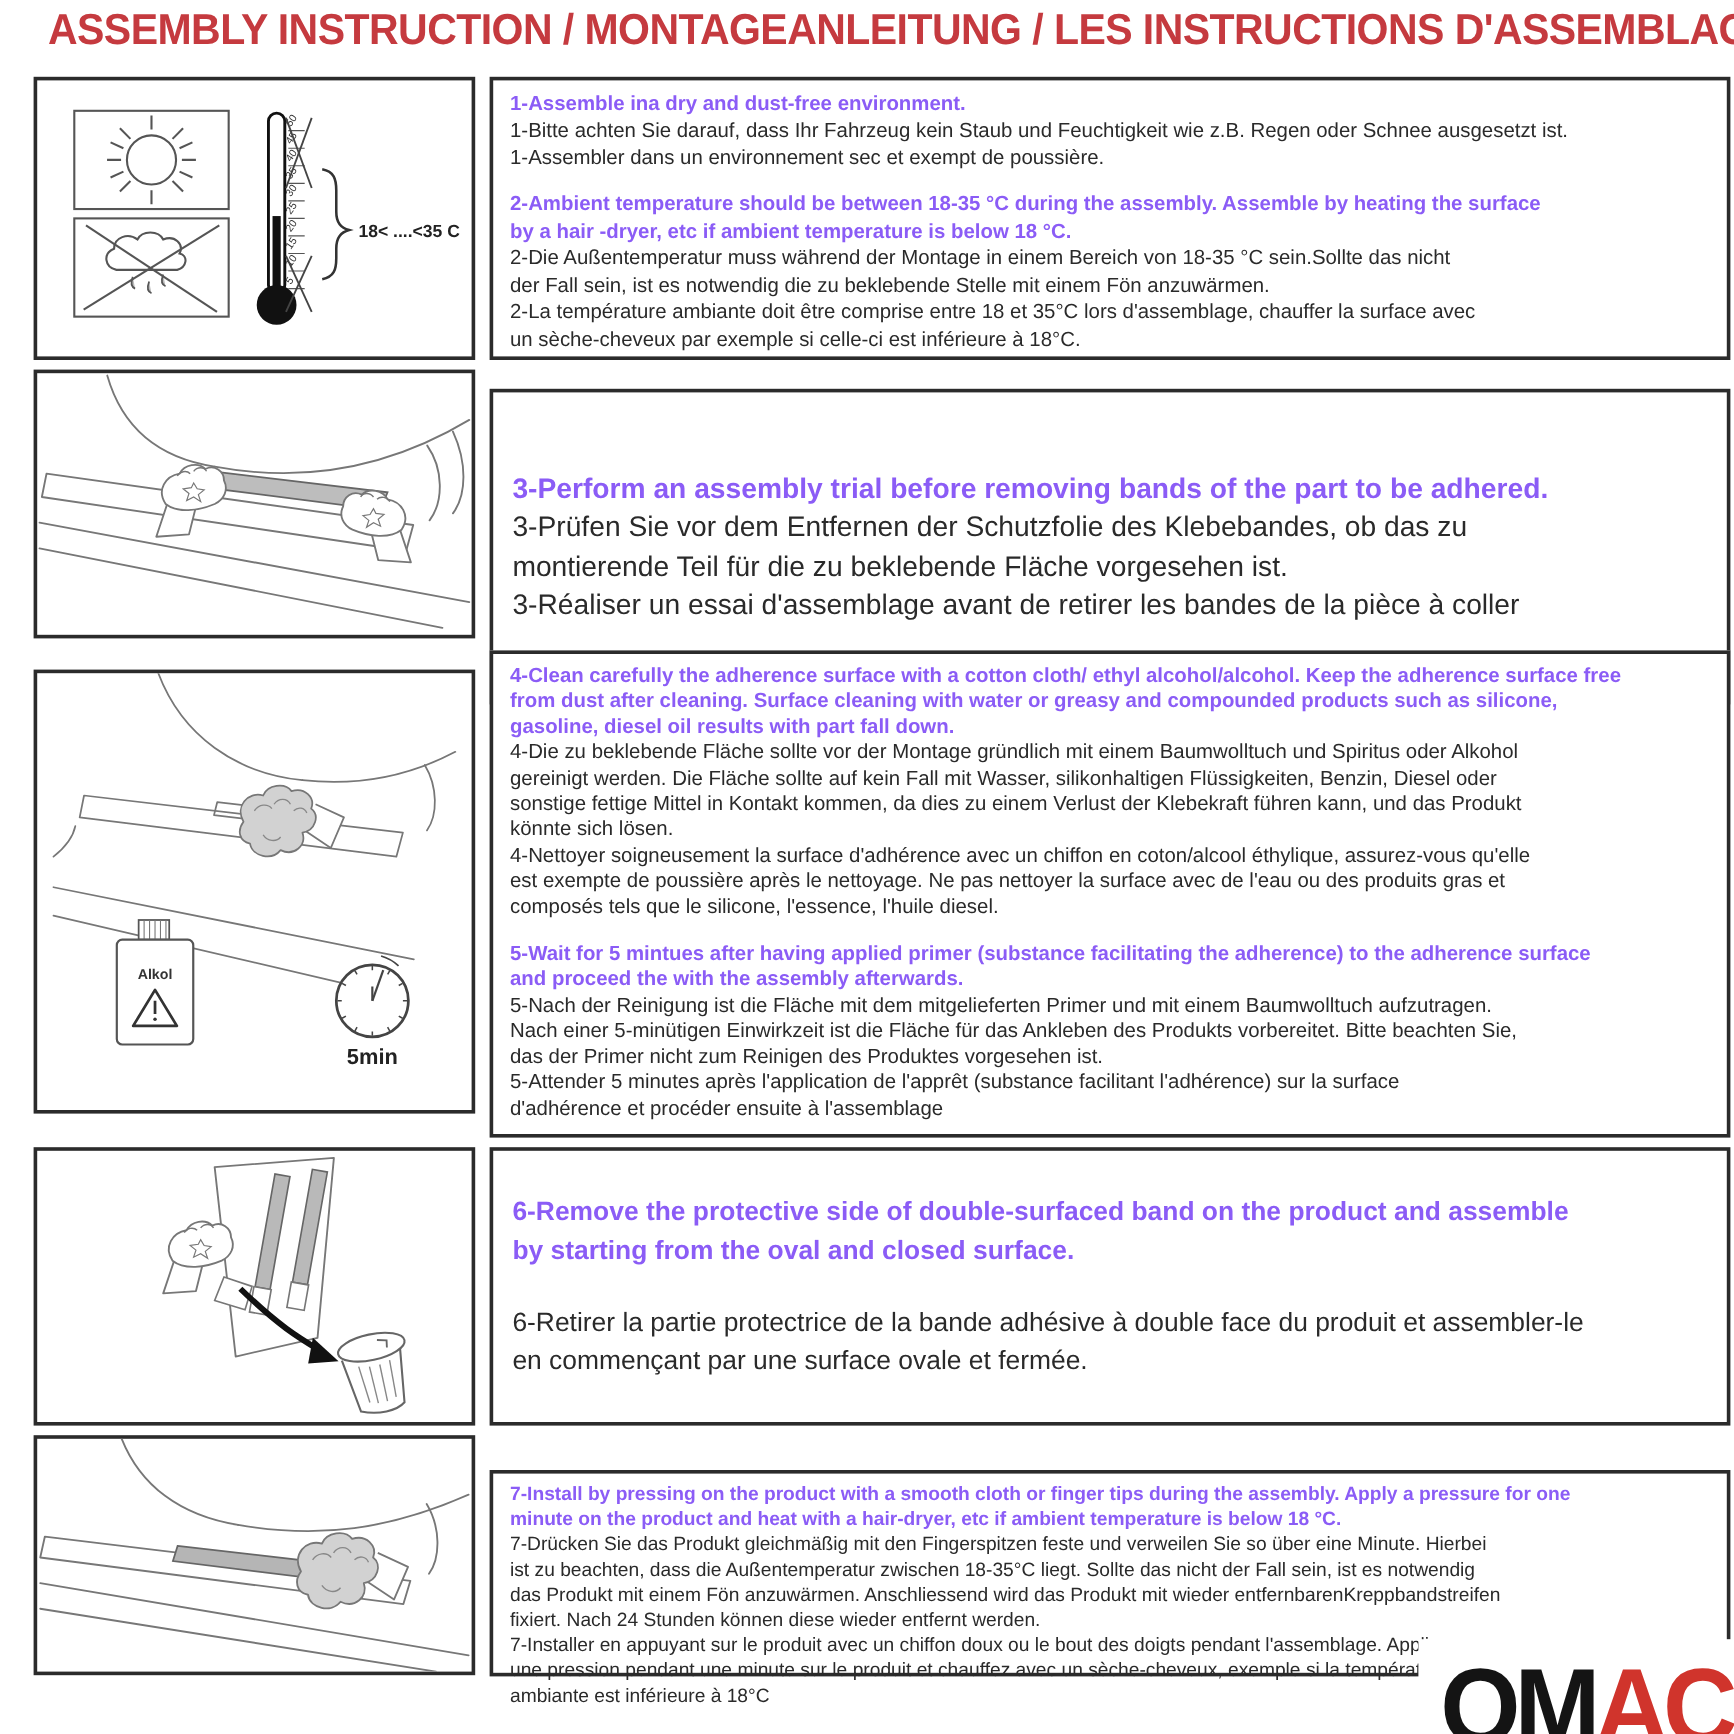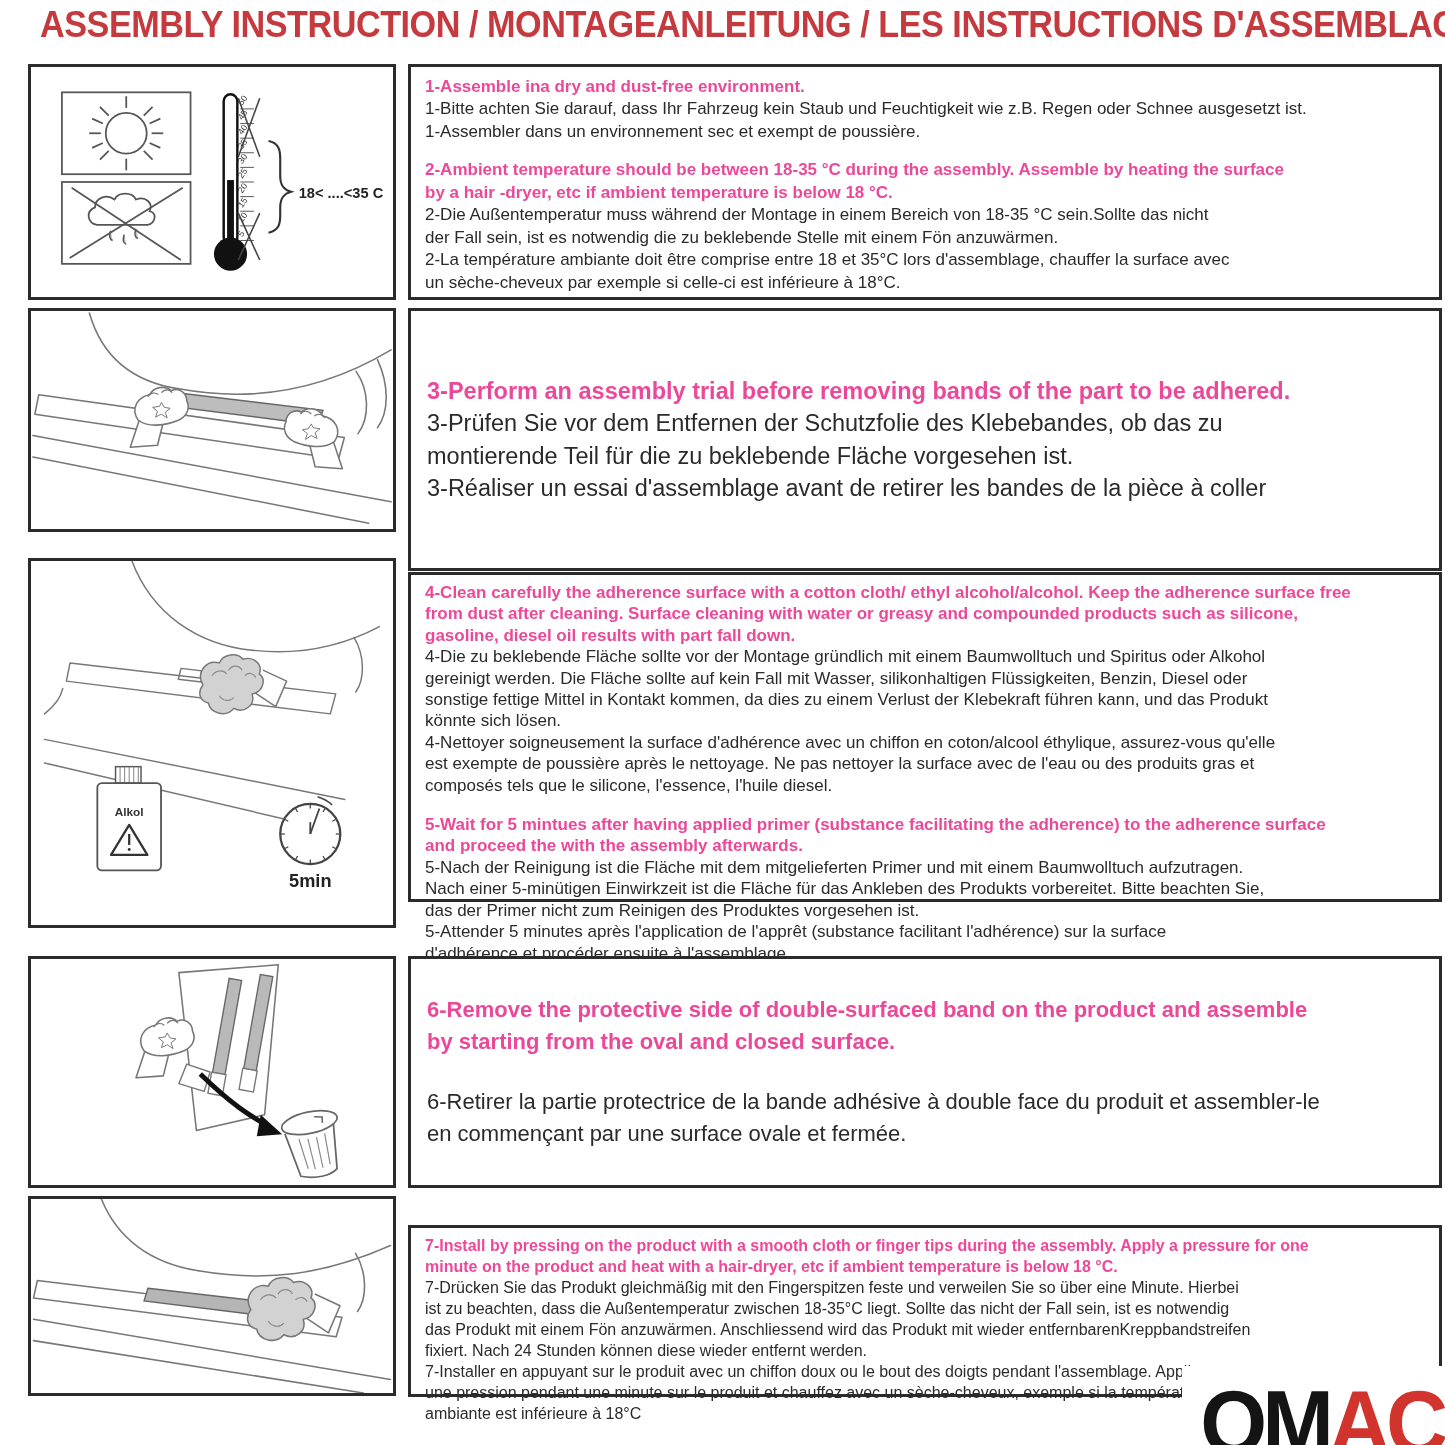--- a/index.html
+++ b/index.html
@@ -7,21 +7,21 @@
          font-family:"Liberation Sans","DejaVu Sans",sans-serif;overflow:hidden;}
   .title{position:absolute;left:40px;top:4px;margin:0;white-space:nowrap;
          font-size:36px;font-weight:800;letter-spacing:-0.5px;color:#c53a3f;
          transform:scaleX(0.95);transform-origin:left center;}
   .ibox{position:absolute;left:28px;width:368px;border:3px solid #2b2b2b;
         background:#fff;box-sizing:border-box;}
   .ibox svg{display:block;width:100%;height:100%;}
   .tbox{position:absolute;left:408px;width:1034px;border:3px solid #2b2b2b;
         background:#fff;box-sizing:border-box;color:#2a2a2a;}
   .para{white-space:pre-line;margin:0;}
-  .para.bold{font-weight:700;color:#ec4899;}
+  .para.bold{font-weight:700;color:#8b5cf6;}
   .p1{padding:9px 14px;font-size:17px;line-height:1.32;}
   .p1 .gap{height:16px;}
   .p2{display:flex;flex-direction:column;justify-content:center;
       padding:0 16px;font-size:23.5px;line-height:1.38;}
   .p3{padding:7px 14px;font-size:17px;line-height:1.26;}
   .p3 .gap{height:18px;}
   .p4{display:flex;flex-direction:column;justify-content:center;
       padding:0 16px;font-size:22px;line-height:1.45;gap:28px;}
   .p5{padding:8px 14px;font-size:16px;line-height:1.31;}
   .logo-patch{position:absolute;left:1182px;top:1332px;width:263px;height:113px;
@@ -142,21 +142,21 @@
         <path d="M 354,50 C 366,76 366,104 354,120"></path>
         <path d="M 6,86 L 320,130 L 314,152 L 2,106 Z" fill="#fff"></path>
         <path d="M 0,128 L 368,196"></path>
         <path d="M 0,150 L 345,218"></path>
       </g>
       <path d="M 148,84 L 298,102 L 292,117 L 143,98 Z" fill="#bdbdbd" stroke="#666" stroke-width="1.5"></path>
       <use href="#hand-fist" transform="translate(112,96)"></use>
       <use href="#hand-fist" transform="translate(306,118) scale(-1,1)"></use>
     </svg>
   </div>
-  <div class="tbox p2" style="top:308px;height:263px">
+  <div class="tbox p2" style="top:324px;height:263px">
       <div class="para bold">3-Perform an assembly trial before removing bands of the part to be adhered.</div>
       <div class="para normal">3-Prüfen Sie vor dem Entfernen der Schutzfolie des Klebebandes, ob das zu
 montierende Teil für die zu beklebende Fläche vorgesehen ist.</div>
       <div class="para normal">3-Réaliser un essai d'assemblage avant de retirer les bandes de la pièce à coller</div>
     </div>
 
   <div class="ibox" style="top:558px;height:370px">
     <svg viewBox="0 0 368 400">
       <g fill="none" stroke="#777" stroke-width="1.6" stroke-linecap="round" stroke-linejoin="round">
         <path d="M 96,0 C 118,58 168,92 228,98"></path>
@@ -196,21 +196,21 @@
           <line x1="24.2" y1="14" x2="27.7" y2="16"></line>
             <line x1="-24.2" y1="14" x2="-27.7" y2="16"></line>
         </g>
         <line x1="0" y1="0" x2="10" y2="-28" stroke="#444" stroke-width="2"></line>
         <line x1="0" y1="0" x2="0" y2="-13" stroke="#444" stroke-width="2"></line>
         <path d="M 8,-41 A 40 40 0 0 1 24,-32" fill="none" stroke="#444" stroke-width="1.6"></path>
         <text x="0" y="58" text-anchor="middle" font-size="20" font-weight="700" fill="#222">5min</text>
       </g>
     </svg>
   </div>
-  <div class="tbox p3" style="top:572px;height:330px">
+  <div class="tbox p3" style="top:542px;height:406px">
       <div class="para bold">4-Clean carefully the adherence surface with a cotton cloth/ ethyl alcohol/alcohol. Keep the adherence surface free
 from dust after cleaning. Surface cleaning with water or greasy and compounded products such as silicone,
 gasoline, diesel oil results with part fall down.</div>
       <div class="para normal">4-Die zu beklebende Fläche sollte vor der Montage gründlich mit einem Baumwolltuch und Spiritus oder Alkohol
 gereinigt werden. Die Fläche sollte auf kein Fall mit Wasser, silikonhaltigen Flüssigkeiten, Benzin, Diesel oder
 sonstige fettige Mittel in Kontakt kommen, da dies zu einem Verlust der Klebekraft führen kann, und das Produkt
 könnte sich lösen.</div>
       <div class="para normal">4-Nettoyer soigneusement la surface d'adhérence avec un chiffon en coton/alcool éthylique, assurez-vous qu'elle
 est exempte de poussière après le nettoyage. Ne pas nettoyer la surface avec de l'eau ou des produits gras et
 composés tels que le silicone, l'essence, l'huile diesel.</div>

